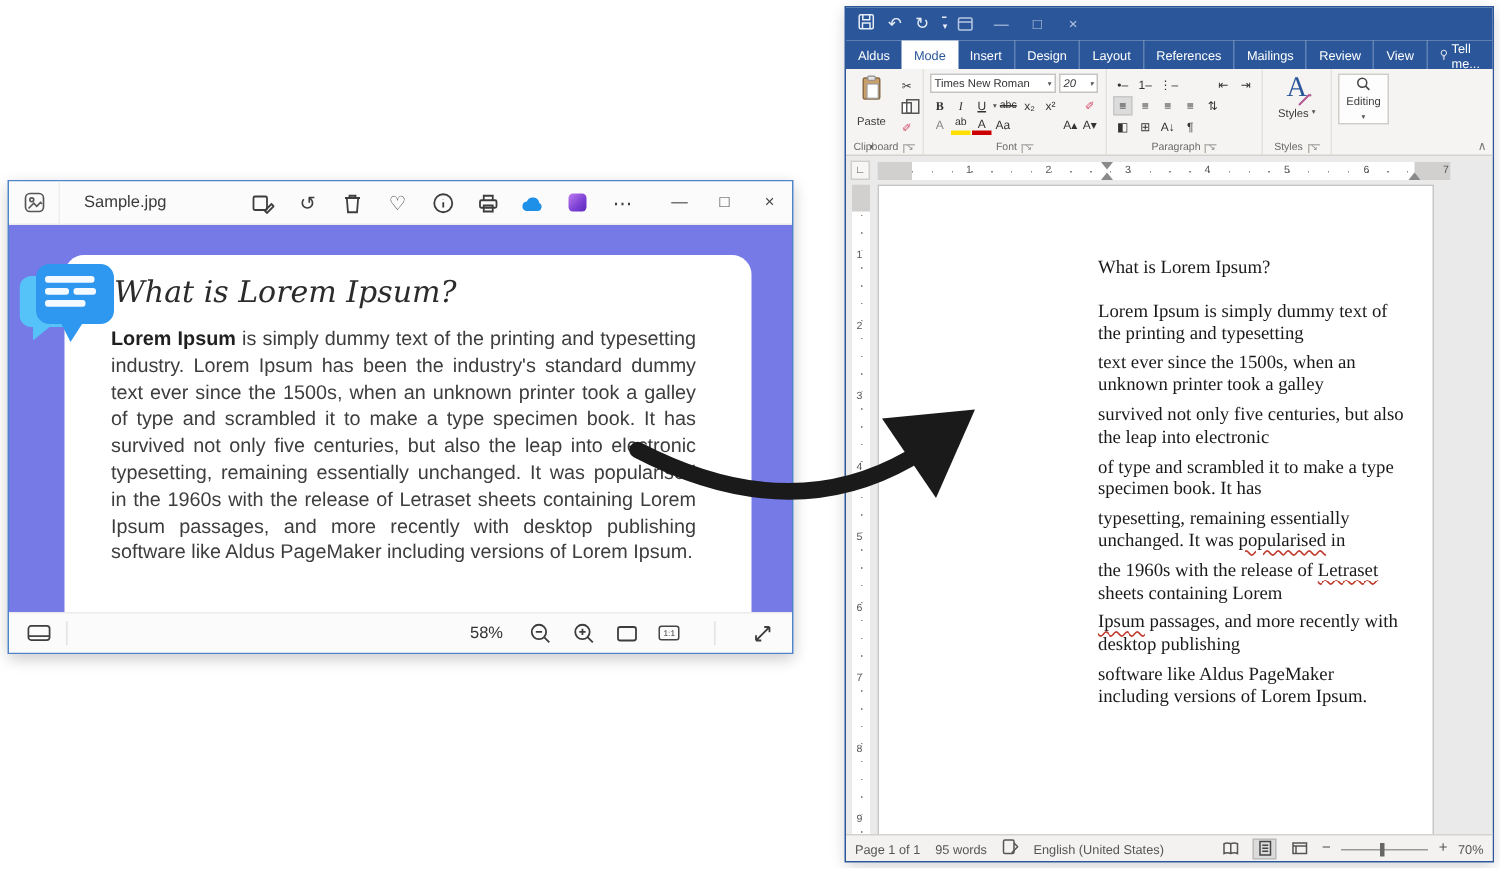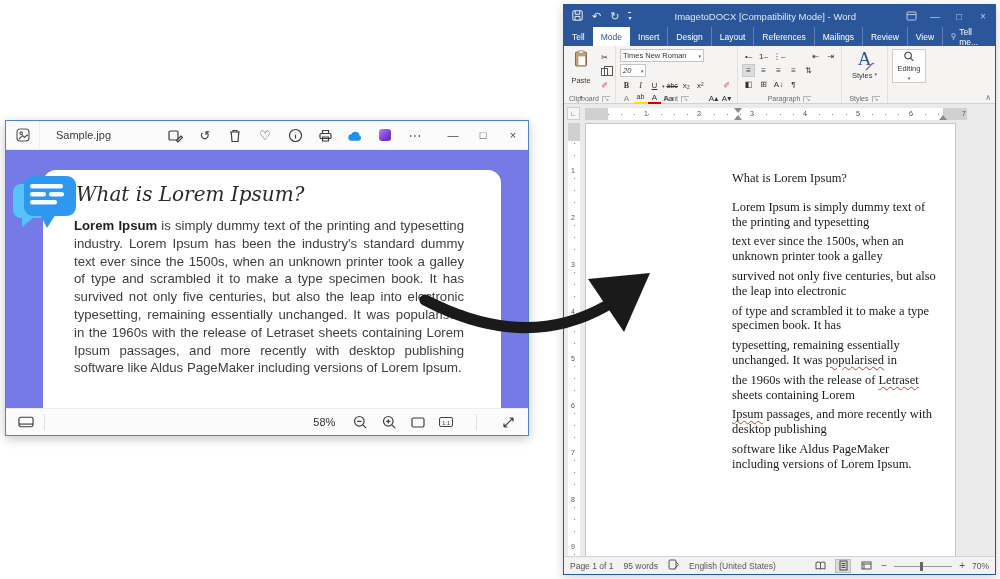--- a/index.html
+++ b/index.html
@@ -78,21 +78,21 @@
   .g-clip .clip-body { display:flex; gap:4px; }
   .paste-btn { display:flex; flex-direction:column; align-items:center; width:26px; gap:9px; padding-top:1px; }
   .paste-btn .plbl { font-size:7.5px; }
   .clip-side { display:flex; flex-direction:column; gap:1px; padding-top:2px; }
   .copyicon { width:7px; height:8px; border:1px solid #555; background:#fff; position:relative; display:block; }
   .copyicon::after { content:""; position:absolute; left:2px; top:-3px; width:7px; height:8px;
                      border:1px solid #555; background:transparent; }
   .pinkpen { color:#d6526f; }
   
   .g-font { width:122px; }
-  .frow1 { display:flex; gap:2px; margin-bottom:2px;flex-direction:column; }
+  .frow1 { display:flex; gap:2px; margin-bottom:2px; }
   .sel { border:1px solid #c6c4c2; background:#fff; height:13px; font-size:7.5px;
          display:flex; align-items:center; padding:0 2px; gap:2px; color:#333; }
   .selname { width:84px; } .selname span:first-child { flex:1; overflow:hidden; white-space:nowrap; }
   .selsize { width:26px;font-style:italic; } .selsize span:first-child { flex:1; }
   .frow2, .frow3 { display:flex; align-items:center; gap:1px; }
   .b-b { font-family:"Liberation Serif",serif; font-weight:bold; }
   .b-i { font-family:"Liberation Serif",serif; font-style:italic; }
   .b-u { text-decoration:underline; }
   .b-s { text-decoration:line-through; font-size:7px; }
   .b-fx { color:#888; }
@@ -276,36 +276,35 @@
         <span>
           <svg width="11" height="11" viewBox="0 0 11 11" fill="none" stroke="#e8eef7" stroke-width="1">
             <rect x=".8" y=".8" width="9.4" height="9.4" rx="1"></rect>
               <path d="M3.2 .8 v3.4 h4.6 V.8 M3 10.2 V6.4 h5 v3.8"></path>
           </svg>
         </span>
         <span class="g">↶</span>
         <span class="g">↻</span>
         <span class="qcaret">▾</span>
       </div>
-      <span class="ww-title">ImagetoDOCX [Compatibility Mode] - Word</span>
       <div class="ww-controls">
         <span>
           <svg width="11" height="10" viewBox="0 0 11 10" fill="none" stroke="#b9c8e2" stroke-width="1">
             <rect x="1" y="1" width="9" height="8" rx="1"></rect>
               <path d="M1 3.6 h9"></path>
           </svg>
         </span>
         <span>—</span>
         <span>□</span>
         <span>×</span>
       </div>
     </div>
 
     <div class="ww-tabs">
-      <span class="wtab">Tell</span>
+      <span class="wtab">Aldus</span>
       <span class="wtab active">Mode</span>
       <span class="wtab">Insert</span>
       <span class="wtab sep">Design</span>
       <span class="wtab sep">Layout</span>
       <span class="wtab sep">References</span>
       <span class="wtab sep">Mailings</span>
       <span class="wtab sep">Review</span>
       <span class="wtab sep">View</span>
       <span class="tellme">
         <svg width="8" height="11" viewBox="0 0 8 11" fill="none" stroke="#fff" stroke-width=".9">

